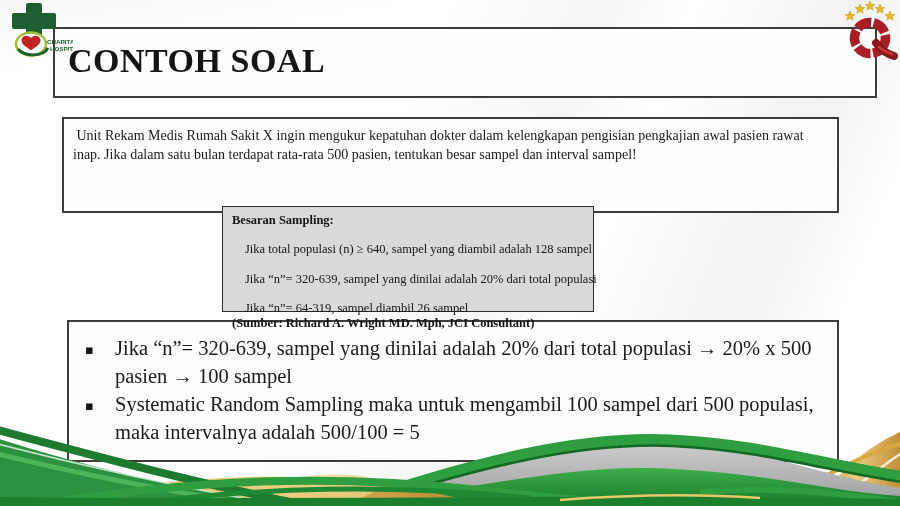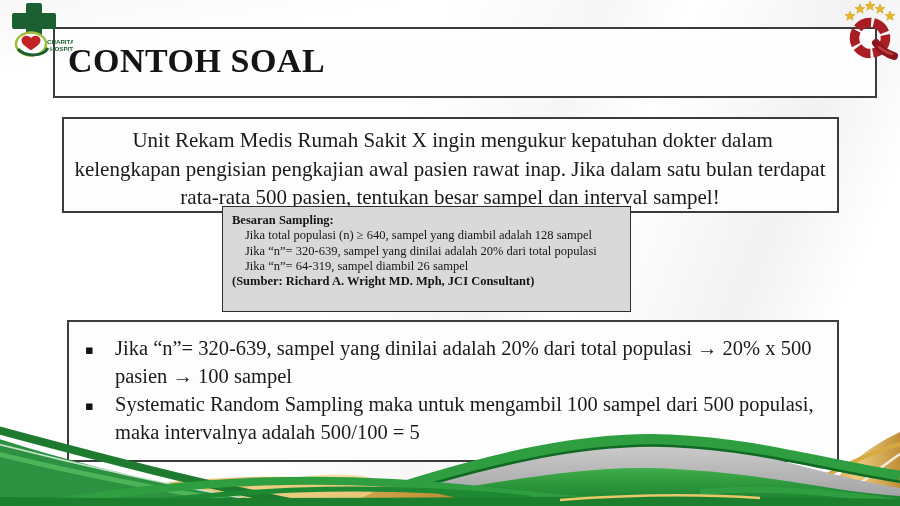--- a/index.html
+++ b/index.html
@@ -43,40 +43,39 @@
 
   .problem-box {
     position: absolute; left: 62px; top: 117px;
     width: 777px; height: 96px;
     background: #fdfdfd;
     border: 2px solid #3c3c3c;
     z-index: 2;
     padding: 7px 10px 0 9px;
   }
   .problem-text {
-    font-size: 21px;
+    font-size: 14px;
     color: #1a1a1a;
     line-height: 1.36;
     white-space: pre-wrap;
-    text-align: center;
   }
 
   .sampling-box {
     position: absolute; left: 222px; top: 206px;
-    width: 409px; height: 106px;
+    width: 372px; height: 106px;
     background: #d9d9d9;
     border: 1.5px solid #2e2e2e;
     z-index: 3;
     padding: 6px 16px 0 9px;
     font-size: 12.5px;
     color: #151515;
     line-height: 1.22;
   }
   .sampling-heading { font-weight: bold; }
-  .sampling-rule { margin-left: 13px; white-space: nowrap; }
+  .sampling-rule { margin-left: 13px; white-space: nowrap; margin-top: 14px; }
   .sampling-source { font-weight: bold; white-space: nowrap; }
 
   .answer-box {
     position: absolute; left: 67px; top: 320px;
     width: 772px; height: 142px;
     background: #fdfdfd;
     border: 2px solid #3c3c3c;
     z-index: 2;
     padding: 13px 18px 0 16px;
   }

